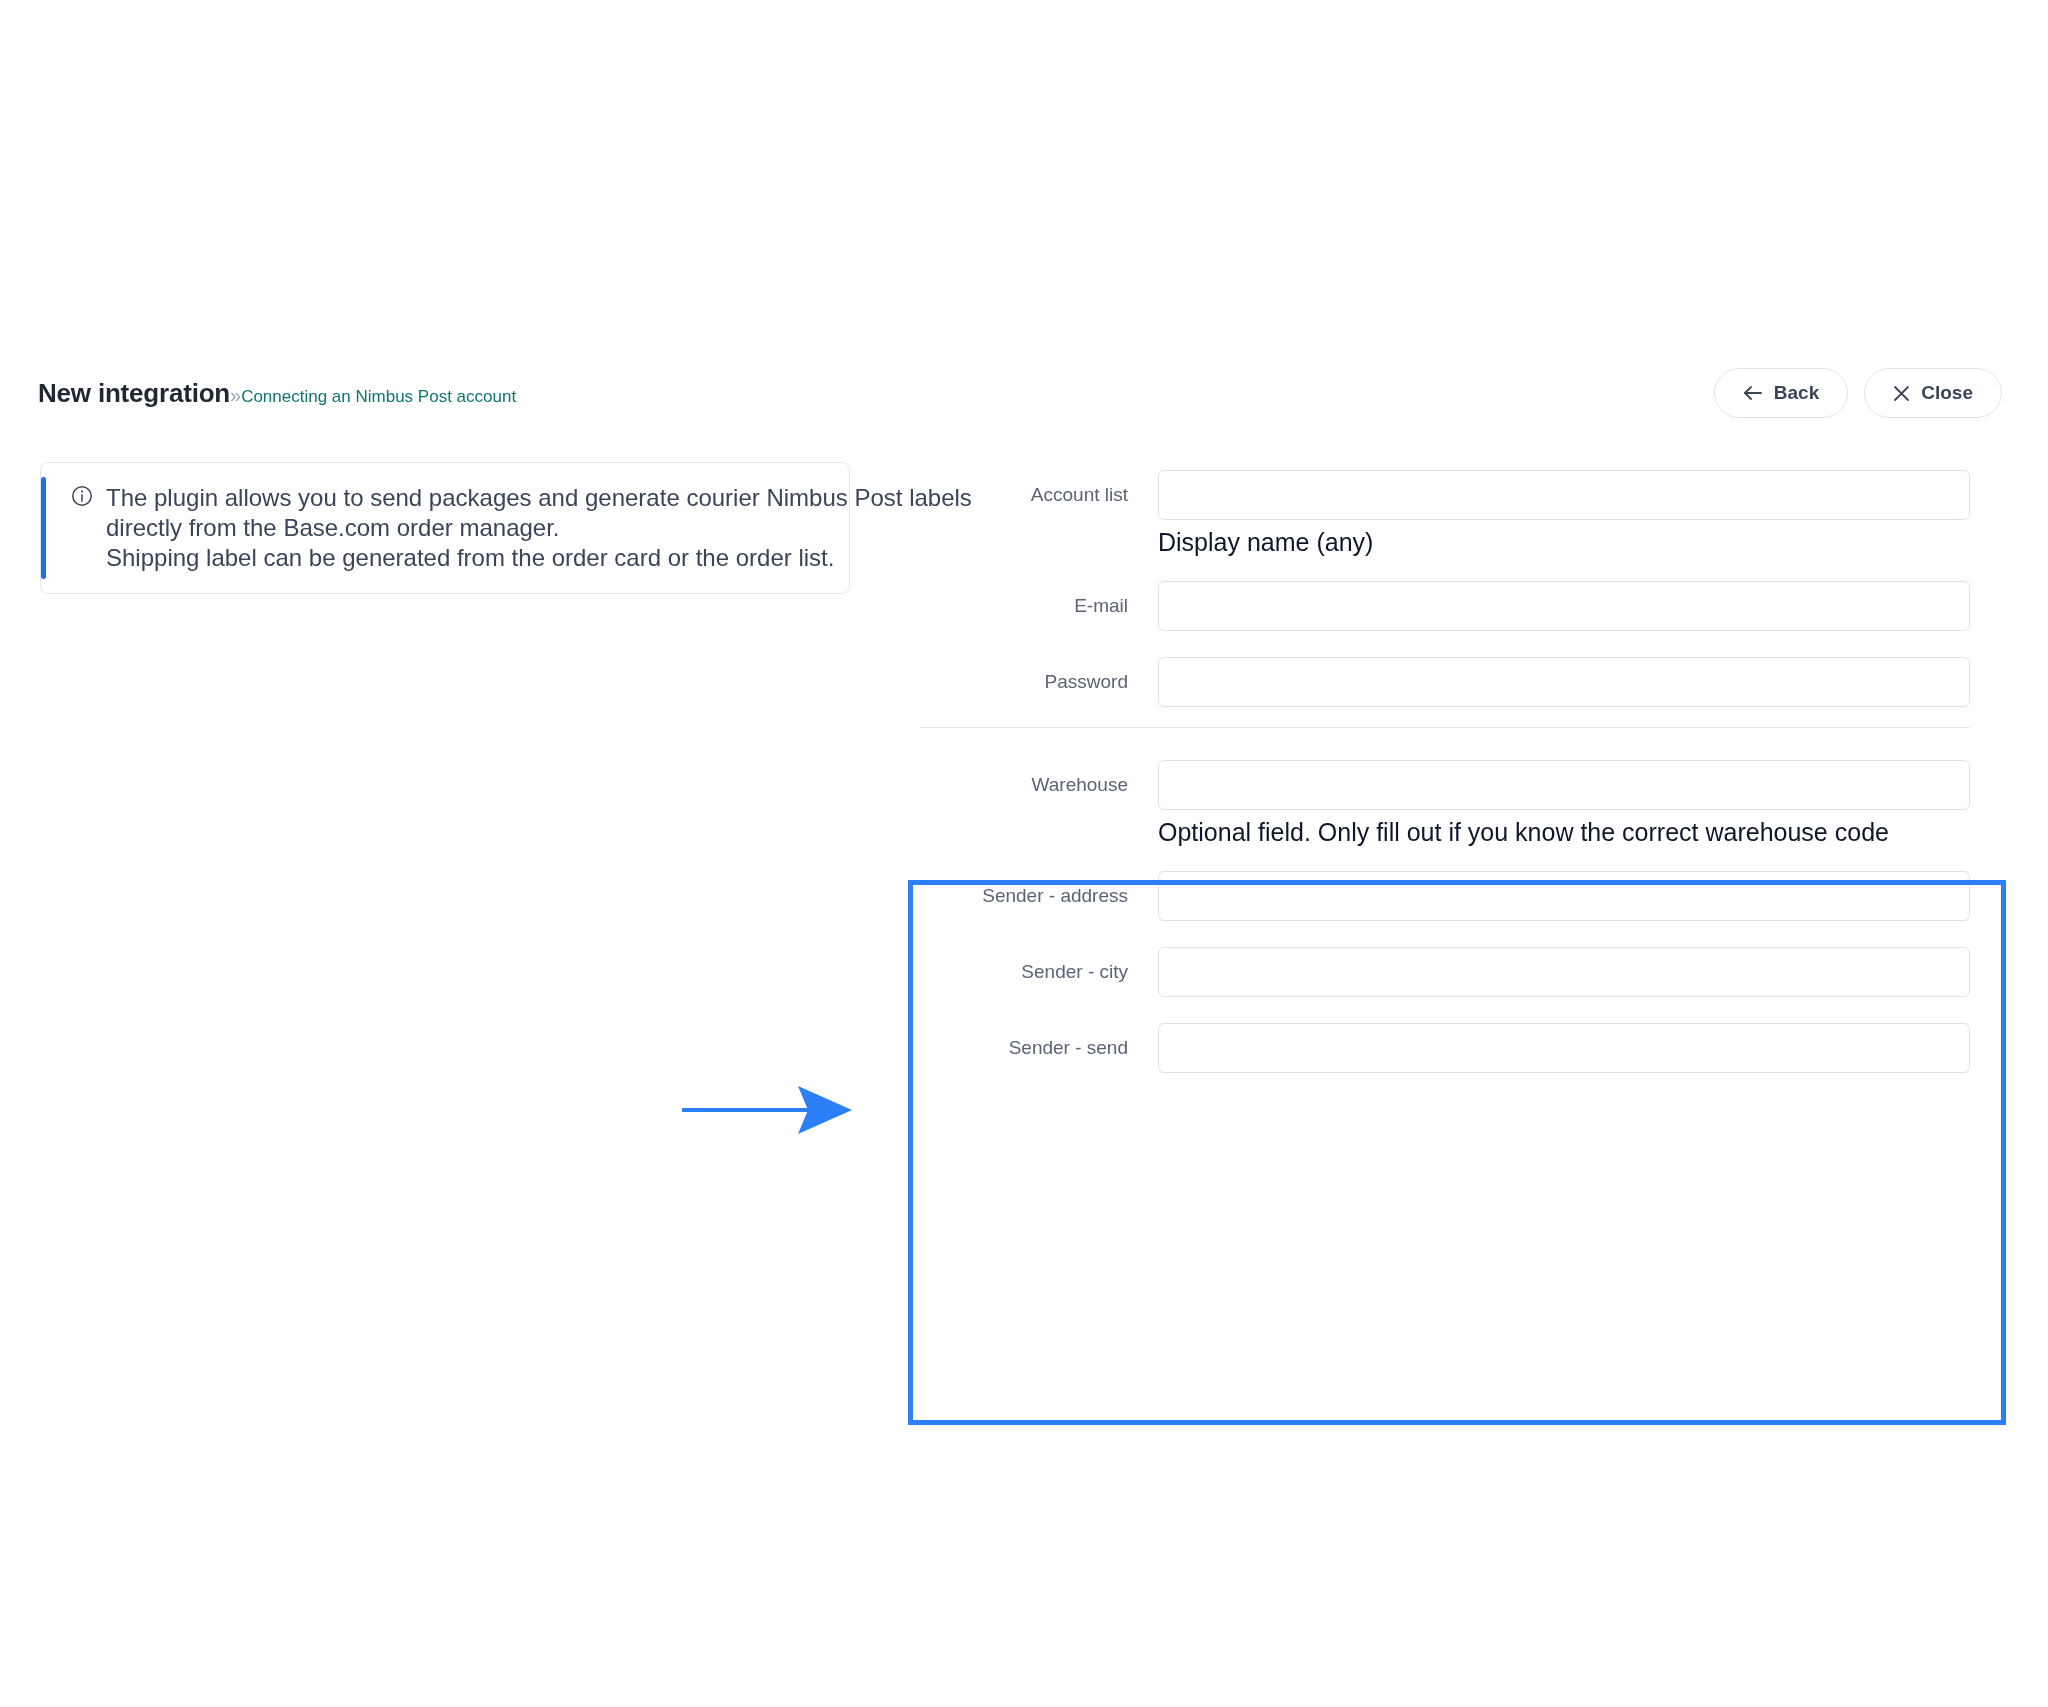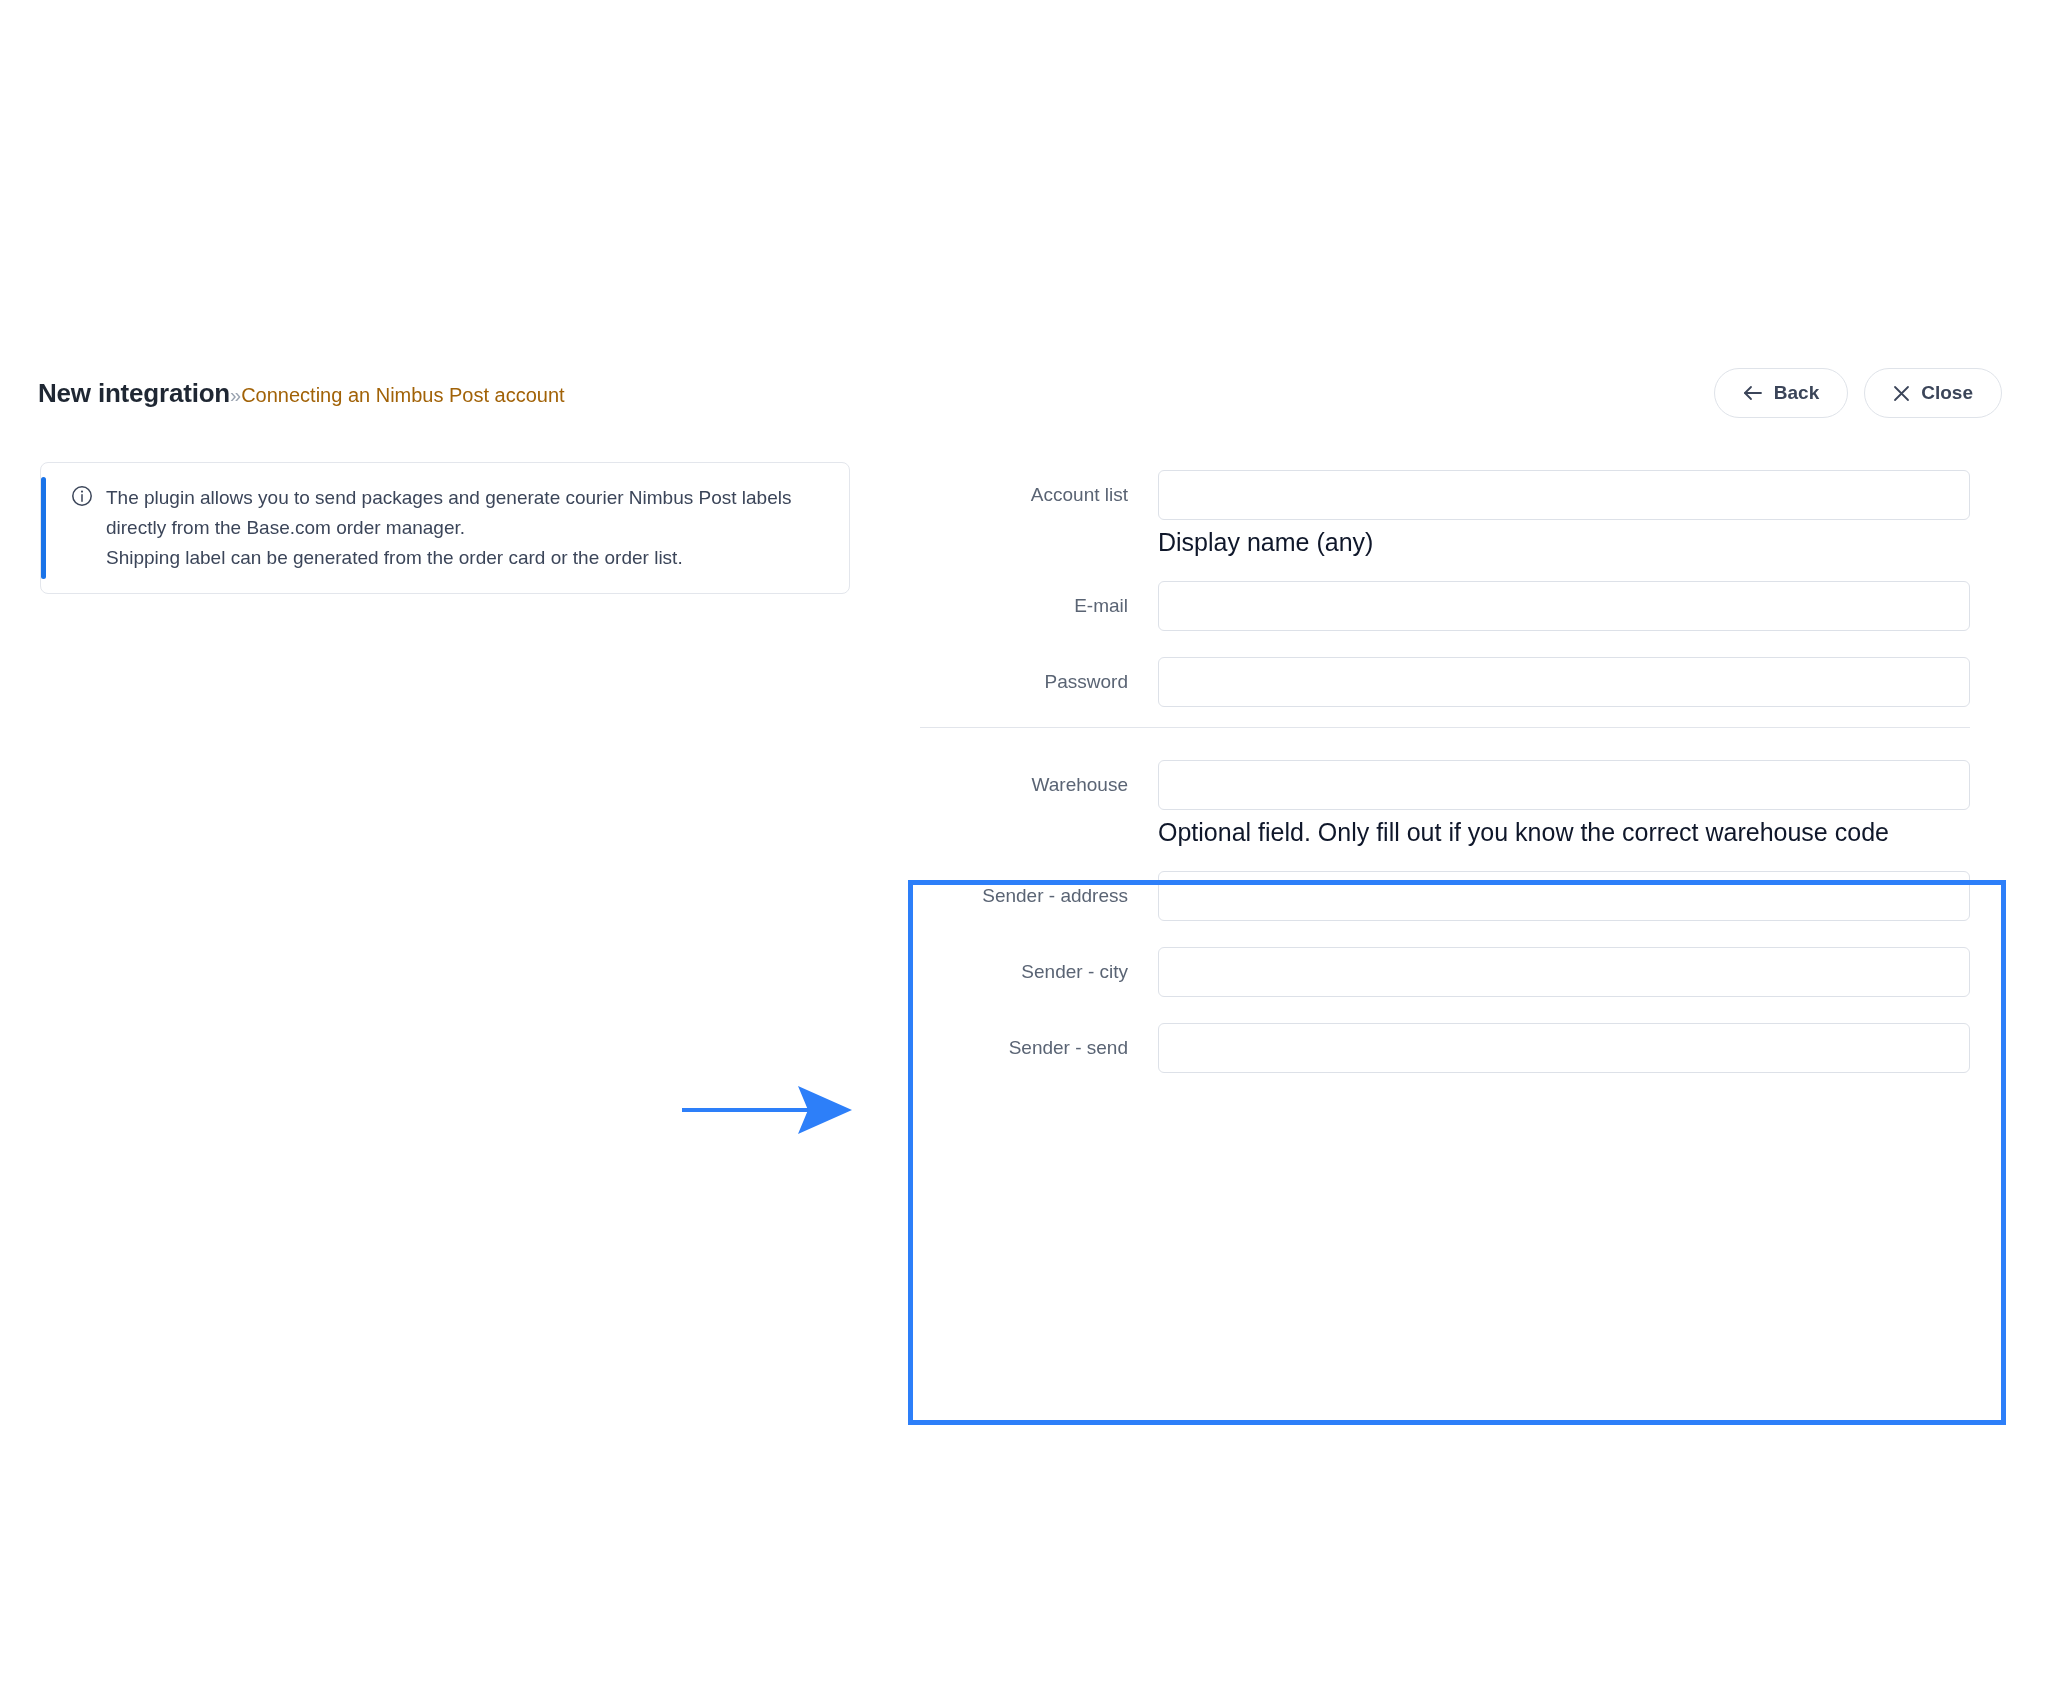--- a/index.html
+++ b/index.html
@@ -37,22 +37,22 @@
     font-size: 26px;
     font-weight: bold;
     color: #1f2733;
     letter-spacing: -0.2px;
   }
   .breadcrumb-sep {
     font-size: 20px;
     color: #9aa3b0;
   }
   .breadcrumb-text {
-    font-size: 20px;
-    color: #a16207;
+    font-size: 17px;
+    color: #0f766e;
   }
 
   .header-actions {
     position: absolute;
     right: 46px;
     top: -10px;
     display: flex;
     gap: 16px;
   }
   .pill-btn {
@@ -95,21 +95,21 @@
     bottom: 14px;
     width: 5px;
     background: #1a73e8;
     border-radius: 3px;
   }
   .info-icon {
     flex: 0 0 auto;
     margin: 2px 13px 0 10px;
   }
   .info-text {
-    font-size: 19px;
+    font-size: 24px;
     line-height: 30px;
     color: #3b4559;
   }
   .info-text div { white-space: nowrap; }
 
   
   .form-area {
     position: absolute;
     left: 920px;
     top: 470px;

